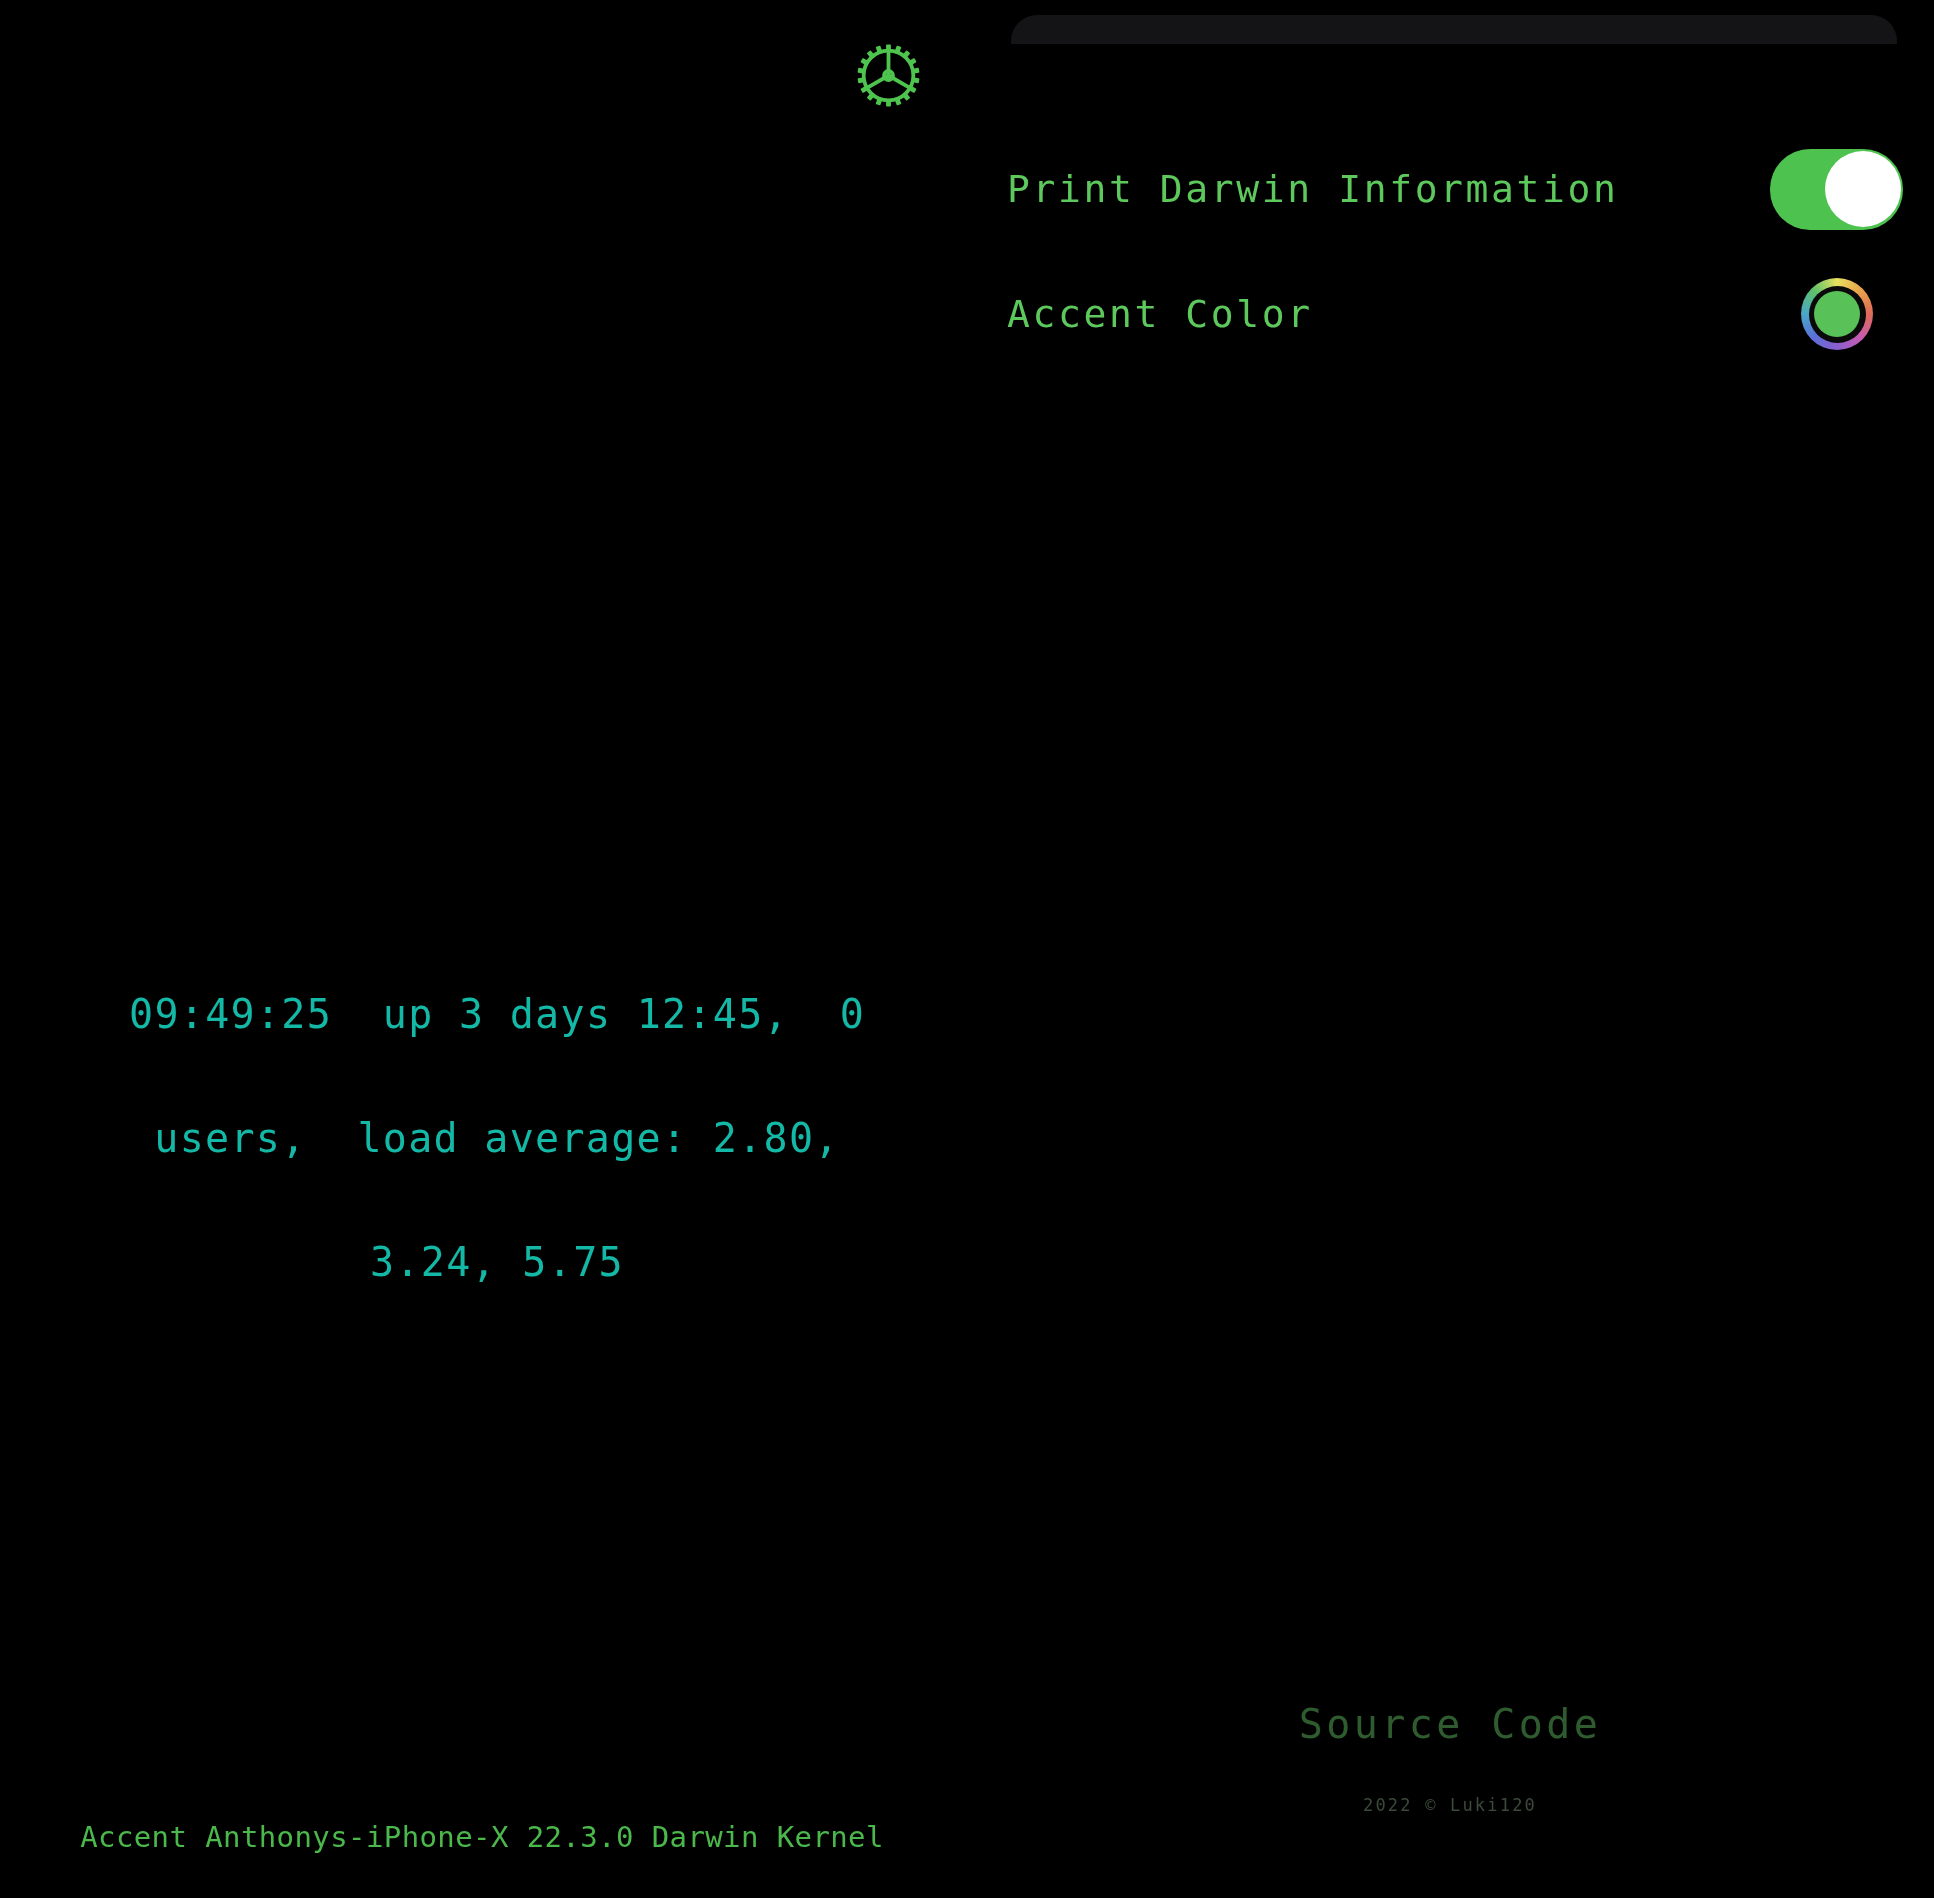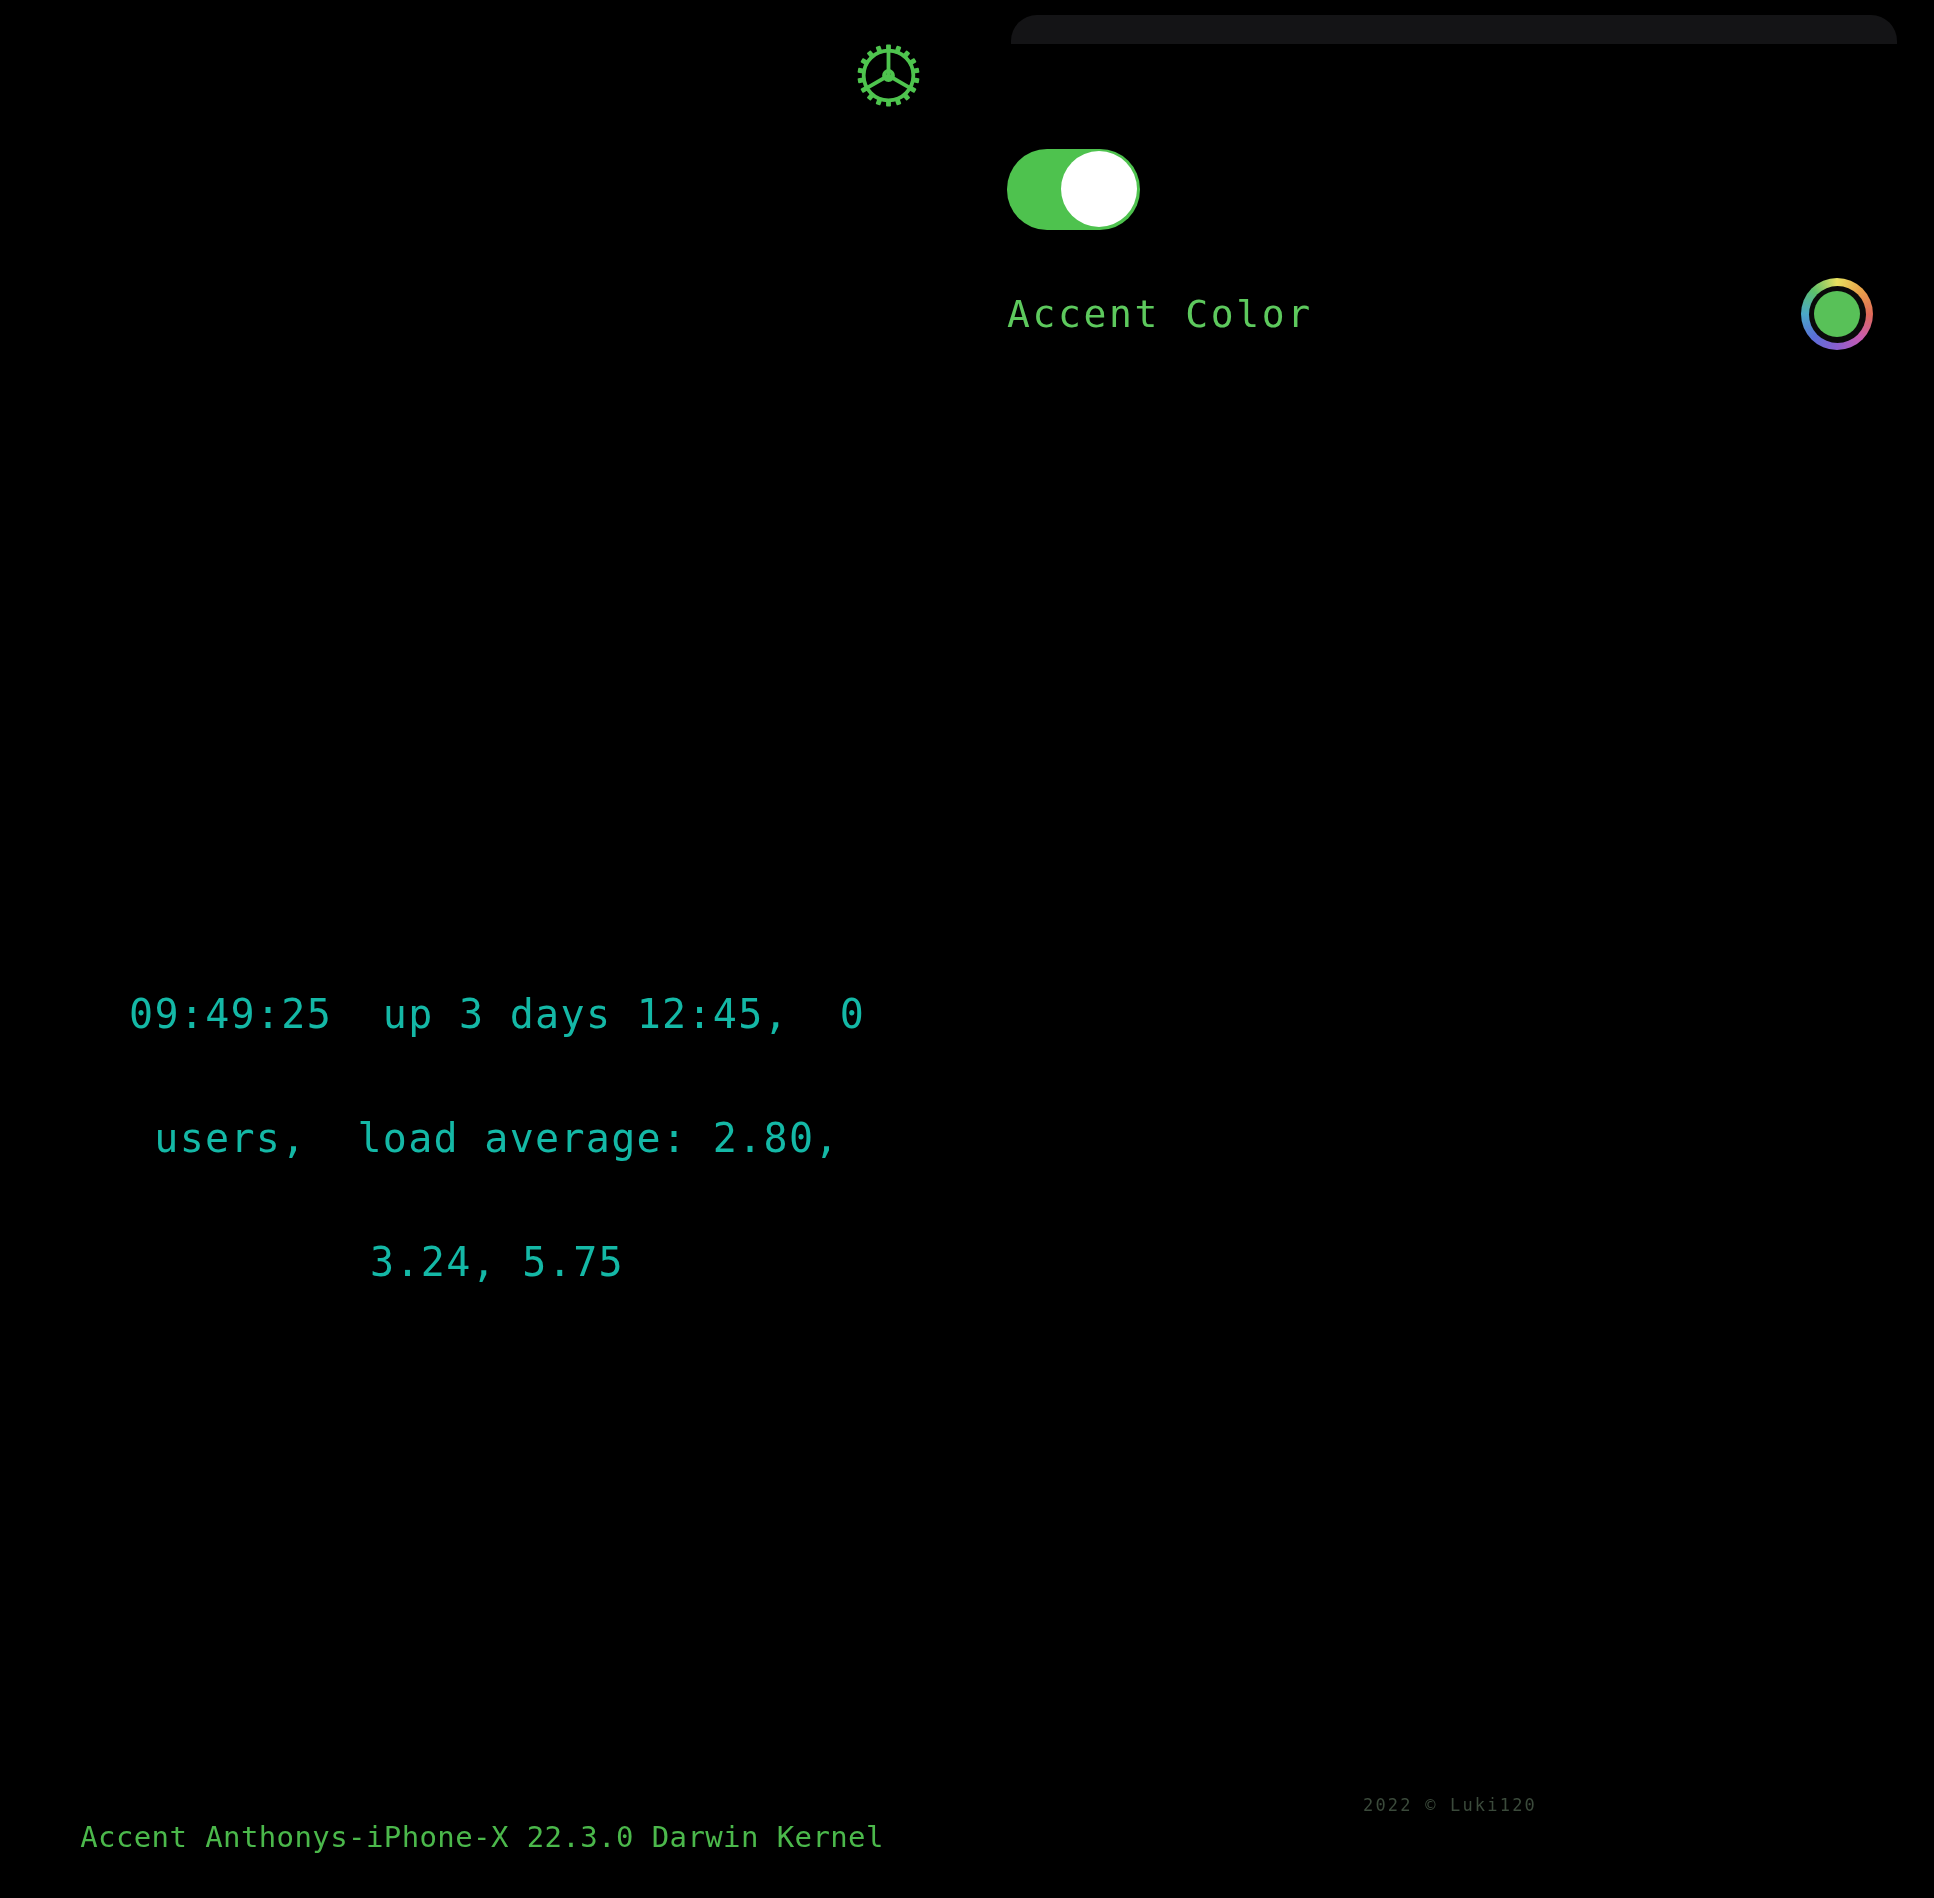--- a/index.html
+++ b/index.html
@@ -227,20 +227,21 @@
         <rect x="46.5" y="5" width="7" height="11" rx="1.2" transform="rotate(300 50 50)"></rect>
         <rect x="46.5" y="5" width="7" height="11" rx="1.2" transform="rotate(320 50 50)"></rect>
         <rect x="46.5" y="5" width="7" height="11" rx="1.2" transform="rotate(340 50 50)"></rect>
       </g>
     </svg>
   </div>
 
   <div class="settings-rows">
 
     <div class="settings-row">
+      <span class="row-label">Print Darwin Information</span>
       <div class="toggle">
         <div class="knob"></div>
       </div>
     </div>
 
     <div class="settings-row">
       <span class="row-label">Accent Color</span>
       <div class="accent-ring">
         <div class="ring-gap"></div>
         <div class="ring-core"></div>
@@ -255,17 +256,18 @@
     <span class="uptime-line">3.24, 5.75</span>
   </div>
 
   <div class="darwin-block">
     <span class="darwin-line">Accent Anthonys-iPhone-X 22.3.0 Darwin Kernel</span>
     
     
     
   </div>
 
+  <a class="source-code-link" href="#">Source Code</a>
 
   <div class="copyright">2022 © Luki120</div>
 
 </div>
 
 
 </body></html>

